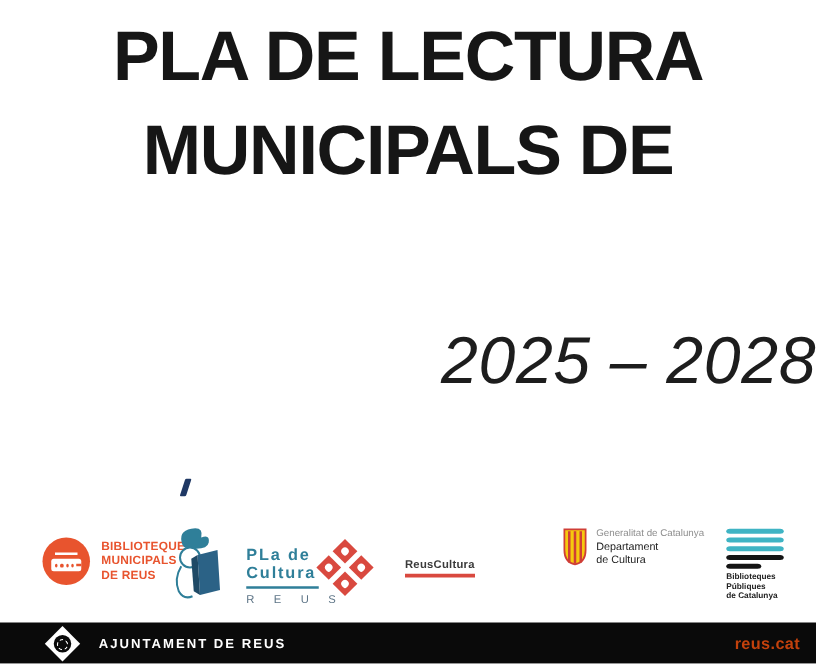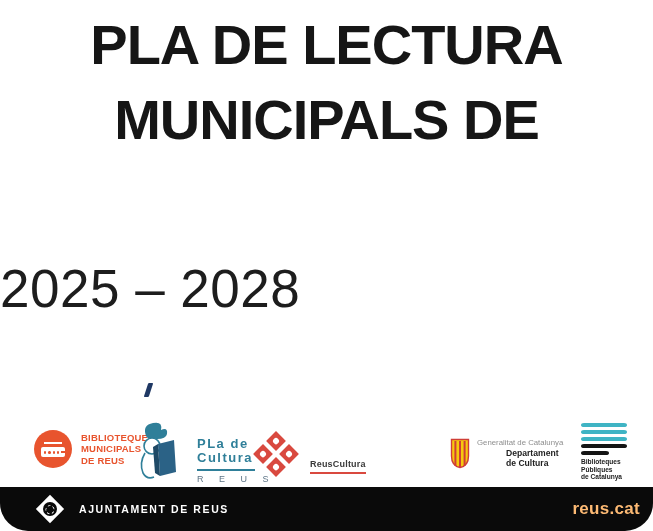--- a/index.html
+++ b/index.html
@@ -1,31 +1,31 @@
 <!DOCTYPE html>
 <html><head>
 <meta charset="utf-8">
 <style>
   * { margin:0; padding:0; box-sizing:border-box; }
   html,body { background:#ffffff; }
   .page {
     position:relative; width:653px; height:531px; background:#ffffff;
-    overflow:hidden; font-family:"Liberation Sans", sans-serif;border-radius:28px;
+    overflow:hidden; font-family:"Liberation Sans", sans-serif;
   }
 
   
   .title {
     position:absolute; top:7px; left:0; right:0;
     text-align:center; font-weight:700; font-size:56px; line-height:75px;
     letter-spacing:-1px; color:#161616;
   }
   .years {
     position:absolute; top:254px; left:0; right:0;
-    text-align:left; font-size:53px; font-weight:400; line-height:70px;
-    color:#1d1d1d; letter-spacing:0.5px;
+    text-align:right; font-size:53px; font-weight:400; line-height:70px;
+    color:#1d1d1d; letter-spacing:0.5px;font-style:italic;
   }
 
   
   .tick {
     position:absolute; left:146px; top:383px; width:5px; height:14px;
     background:#1f3864; transform:skewX(-18deg); border-radius:1px;
   }
 
   
   .logo-bmr { position:absolute; left:34px; top:430px; display:flex; align-items:center; gap:9px; }
@@ -36,50 +36,50 @@
   .bmr-dot { width:3px; height:3px; border-radius:50%; background:#e8542e; }
   .bmr-dash { width:5px; height:2px; background:#e8542e; }
   .bmr-text { color:#e8542e; font-size:9.5px; font-weight:700; line-height:11.5px; letter-spacing:0.2px; }
 
   .logo-pdl { position:absolute; left:136px; top:420px; display:flex; }
   .pdl-text { margin-left:13px; padding-top:17px; }
   .pdl-word { font-size:13px; font-weight:800; color:#2f7f99; letter-spacing:1.5px; line-height:14px; }
   .pdl-rule { height:2px; background:#2f7f99; margin:4px 0 3px; width:58px; }
   .pdl-reus { font-size:9px; letter-spacing:6.5px; color:#5d7486; font-weight:400; }
 
-  .logo-rc { position:absolute; left:256px; top:434px; display:flex; align-items:flex-end; gap:14px; }
+  .logo-rc { position:absolute; left:256px; top:434px; display:flex; align-items:center; gap:28px; }
   .rc-mark { width:40px; height:40px; position:relative; flex:0 0 auto; }
   .rc-d { position:absolute; width:14px; height:14px; background:#d9493f; transform:rotate(45deg); }
   .rc-d::after { content:""; position:absolute; left:4px; top:4px; width:6px; height:6px;
                  background:#fff; border-radius:50% 50% 2px 50%; }
   .rc-d1 { left:13px; top:0; } .rc-d2 { left:0; top:13px; }
   .rc-d3 { left:26px; top:13px; } .rc-d4 { left:13px; top:26px; }
   .rc-text { font-size:9px; font-weight:700; color:#3a3a3a; letter-spacing:0.2px; }
   .rc-underline { height:2.5px; background:#d9493f; margin-top:3px; }
 
-  .logo-gc { position:absolute; left:450px; top:438px; display:flex; gap:7px; }
+  .logo-gc { position:absolute; left:450px; top:422px; display:flex; gap:7px; }
   .gc-l1 { font-size:7.8px; color:#8e8e8e; line-height:10px; }
-  .gc-l2 { font-size:8.6px; font-weight:700; color:#222; line-height:10px;margin-left:29px; }
+  .gc-l2 { font-size:8.6px; font-weight:400; color:#222; line-height:10px; }
 
   .logo-bpc { position:absolute; left:581px; top:423px; width:52px; }
   .bpc-bar { height:4px; border-radius:3px/2px; margin-bottom:3px; }
   .bpc-teal { background:#3fb4c4; width:46px; }
   .bpc-black { background:#141414; width:46px; }
   .bpc-black-short { background:#141414; width:28px; }
   .bpc-text { margin-top:3px; font-size:6.6px; font-weight:700; color:#222; line-height:7.6px; }
 
   
-  .footer { position:absolute; left:0; right:0; bottom:0; height:44px; background:#0a0a0a;
+  .footer { position:absolute; left:0; right:0; bottom:0; height:33px; background:#0a0a0a;
             display:flex; align-items:center; }
   .f-diamond { position:relative; width:20px; height:20px; margin-left:40px;
                background:#fff; transform:rotate(45deg); flex:0 0 auto; }
   .f-emblem { position:absolute; inset:3px; border-radius:50%; background:#0a0a0a; }
   .f-emblem::after { content:""; position:absolute; inset:2.5px; border-radius:50%; border:1.5px dashed #fff; }
   .f-left-text { color:#fff; font-size:10.5px; letter-spacing:1.6px; font-weight:600; margin-left:19px; }
-  .f-right { margin-left:auto; color:#fdba74; font-size:17px; font-weight:700; margin-right:13px; letter-spacing:0.3px; }
+  .f-right { margin-left:auto; color:#c2410c; font-size:13px; font-weight:700; margin-right:13px; letter-spacing:0.3px; }
 </style>
 </head>
 <body>
 
 <div class="page">
 
   <div class="title">
     <div>PLA DE LECTURA</div>
     <div>MUNICIPALS DE</div>
   </div>

